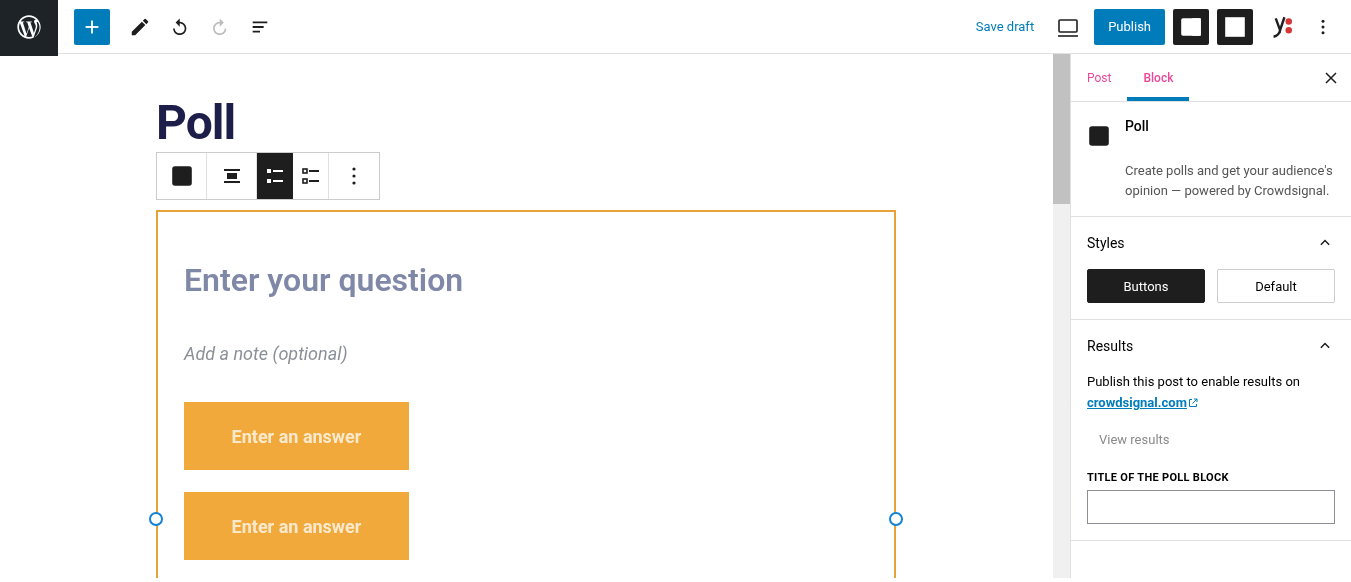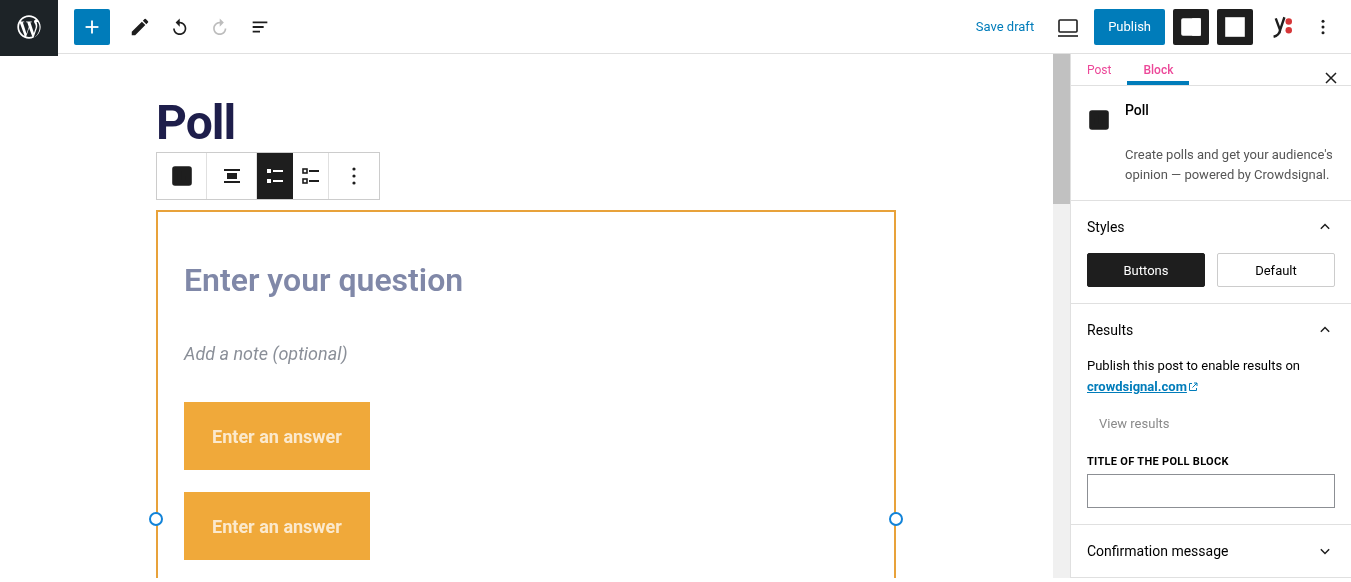--- a/index.html
+++ b/index.html
@@ -38,21 +38,21 @@
   .block-toolbar .sep { border-right:1px solid #e0e0e0;}
   .block-toolbar svg{ width:24px; height:24px;}
   .block-toolbar .active { background:#1e1e1e;}
   .block-toolbar .active svg{ fill:#fff;}
   .block-toolbar .normal svg{ fill:#1e1e1e;}
 
   .poll-block { position:absolute; left:156px; top:156px; width:740px; border:2px solid #e8a23a; padding:38px 26px 60px;}
   .poll-q { font-size:32px; color:#8088a8; font-weight:600;margin-top:11px;}
   .poll-note { margin-top:44px; font-size:18px; font-style:italic; color:#8a8f98;}
   .answers { margin-top:38px; display:flex; flex-direction:column; gap:22px;}
-  .answer { width:186px; height:68px; background:#f0a93a; display:flex; align-items:center; justify-content:center;}
+  .answer { width:225px; height:68px; background:#f0a93a; display:flex; align-items:center; justify-content:center;}
   .answer span{ color:#fff; opacity:.75; font-weight:700; font-size:18px;}
   .handle { position:absolute; width:14px; height:14px; border:2px solid #1283d8; border-radius:50%; background:#fff;}
   .handle.left { left:-9px; top:300px;}
   .handle.right { right:-9px; top:300px;}
 
   
   .sidebar { width:281px; border-left:1px solid #e0e0e0; overflow:hidden; font-size:13px; display:flex; flex-direction:column;}
   .side-tabs { display:flex; align-items:center; border-bottom:1px solid #e0e0e0; height:48px; position:relative;}
   .side-tabs .tab { padding:0 16px; height:100%; display:flex; align-items:center; font-size:12px; color:#ec4899; cursor:pointer;}
   .side-tabs .tab.active { border-bottom:4px solid #007cba; font-weight:500; padding-top:4px;}
@@ -268,22 +268,14 @@
           <span>Publish this post to enable results on </span><a><span>crowdsignal.com</span><span class="ext-icon"><svg width="12" height="12" viewBox="0 0 24 24" fill="none" stroke="#007cba" stroke-width="2">
                   <path d="M14 4h6v6M20 4l-9 9M19 14v5H5V5h5"></path>
                 </svg></span></a>
         </div>
         <div class="view-results">View results</div>
         <div class="field-label">TITLE OF THE POLL BLOCK</div>
         <input class="field-input" type="text" value="" style="">
       </div>
     </div>
 
-    <div class="panel">
-      <div class="panel-head">
-        <span class="lbl">Confirmation message</span>
-        <svg class="chev" viewBox="0 0 24 24">
-            <path d="M7 10l5 5 5-5" fill="none" stroke="#1e1e1e" stroke-width="1.8"></path>
-          </svg>
-      </div>
-    </div>
   </div>
 </div>
 
 </body></html>

